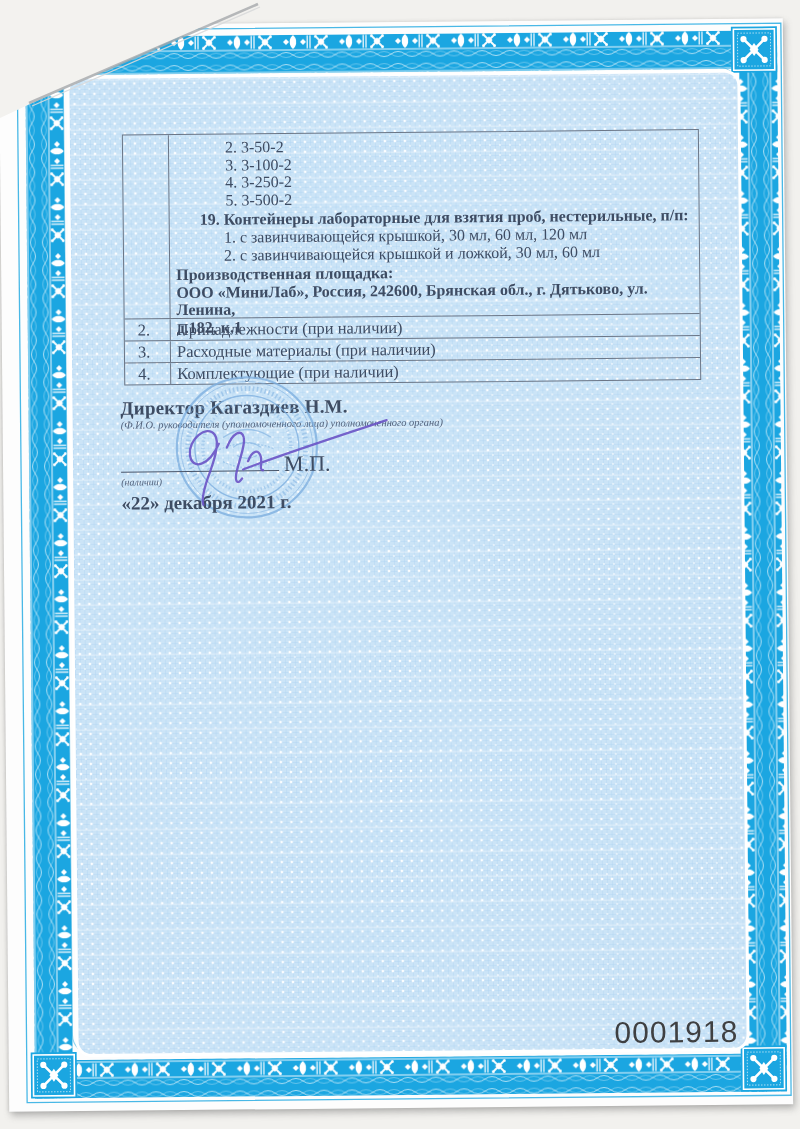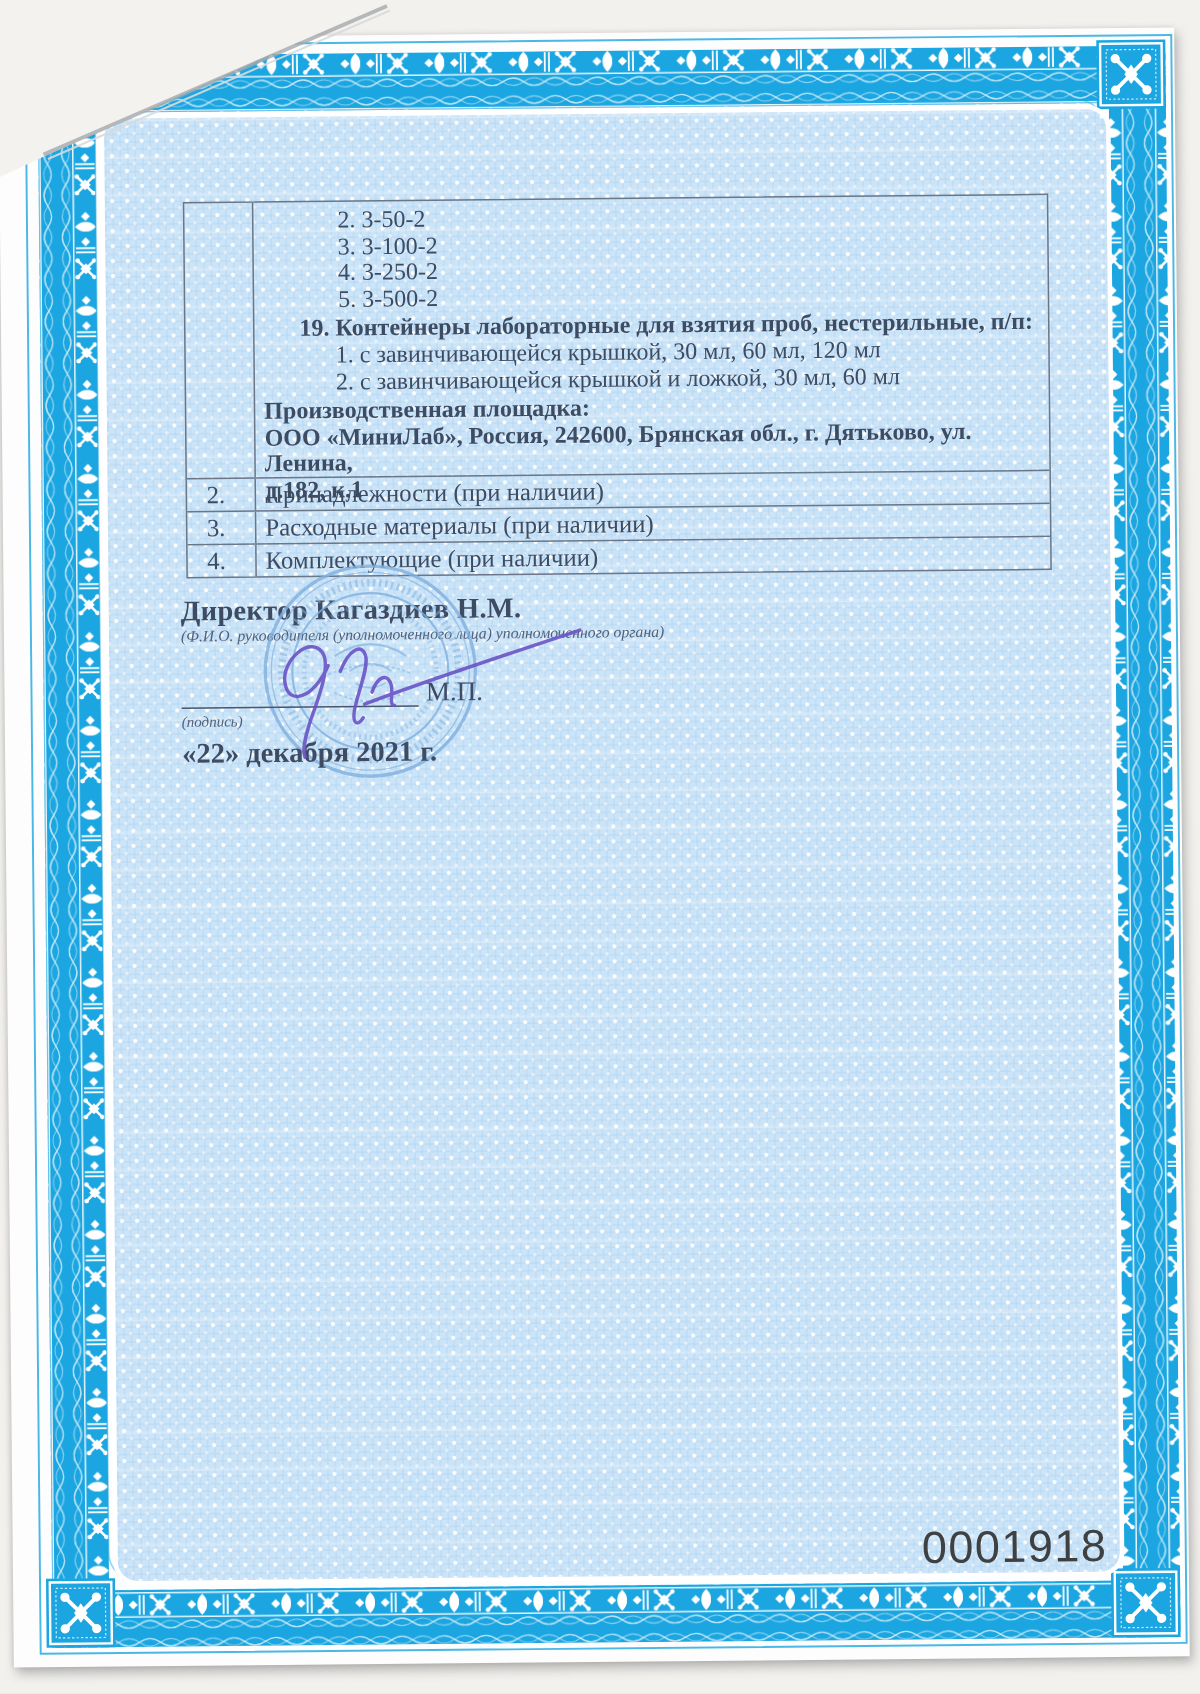--- a/index.html
+++ b/index.html
@@ -43,21 +43,21 @@
   .vline{margin-left:50px;}
   .l14{margin-left:24px;margin-top:2px;font-weight:bold;}
   .sub{margin-left:48px;}
   .prod{font-weight:bold;margin-top:2px;}
   .trow.small{height:22px;font-size:16.5px;}
   .small .tbody{padding-top:1px;}
 
   
   .director{position:absolute;left:118px;top:373px;font-size:19px;font-weight:bold;letter-spacing:.2px;}
   .dircap{position:absolute;left:118px;top:395px;font-size:10.5px;font-style:italic;color:#53627c;}
-  .mp{position:absolute;left:281px;top:428px;font-size:18px;}
+  .mp{position:absolute;left:281px;top:428px;font-size:22px;}
   .sigline{position:absolute;left:118px;top:447px;width:158px;height:0;border-bottom:1.4px solid #4a566b;}
   .sigcap{position:absolute;left:118px;top:452px;font-size:10px;font-style:italic;color:#53627c;}
   .datel{position:absolute;left:118px;top:468px;font-size:19px;font-weight:bold;}
   .serial{position:absolute;left:606px;top:997px;font-size:30px;line-height:32px;
           font-family:"Liberation Sans", sans-serif;color:#3f4042;letter-spacing:1px;}
 
   .stamp{position:absolute;left:164px;top:344px;width:160px;height:160px;opacity:.8;}
   .signature{position:absolute;left:178px;top:378px;width:215px;height:105px;}
   .fold{position:absolute;inset:0;width:800px;height:1129px;pointer-events:none;}
 </style>
@@ -186,21 +186,21 @@
         <circle cx="80" cy="80" r="44" stroke-width="3.4" stroke-dasharray="1.4 2.2" opacity="0.55"></circle>
         <path d="M56,70 q24,-16 48,0" stroke-width="1.4" opacity="0.8"></path>
         <path d="M52,82 q28,-12 56,0" stroke-width="1.2" stroke-dasharray="2 1.6" opacity="0.7"></path>
         <path d="M56,94 q24,12 48,0" stroke-width="1.2" stroke-dasharray="2 1.6" opacity="0.7"></path>
         <path d="M66,80 q14,-10 28,0 M70,88 q10,6 20,0" stroke-width="1.3" opacity="0.75"></path>
       </g>
     </svg>
 
     <div class="mp">М.П.</div>
     <div class="sigline"></div>
-    <div class="sigcap">(подпись)</div>
+    <div class="sigcap">(наличии)</div>
     <div class="datel">«22» декабря 2021 г.</div>
 
     <svg class="signature" viewBox="0 0 215 105" aria-hidden="true">
       <g fill="none" stroke="#6b54c6" stroke-width="2.3" stroke-linecap="round" opacity="0.9">
         <path d="M38,42 c-10,22 -27,27 -29,11 c-2,-15 17,-31 25,-20 c6,8 -2,29 -8,45 c-4,12 -6,20 -4,25"></path>
         <path d="M46,46 c6,-15 15,-19 17,-10 c2,8 -6,25 -8,37 c-1,8 2,10 6,4"></path>
         <path d="M67,60 c4,-11 11,-13 13,-4 c1,6 -2,13 2,13"></path>
         <path d="M62,68 C105,52 160,35 206,20"></path>
       </g>
     </svg>

